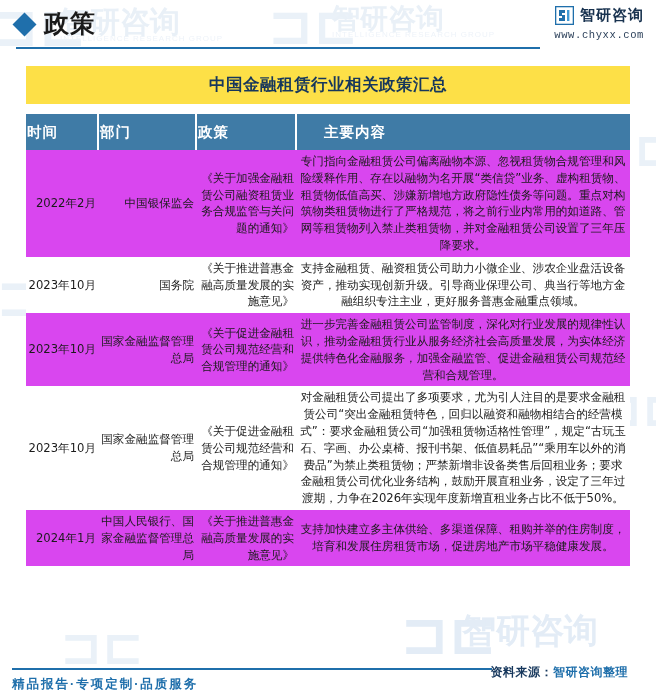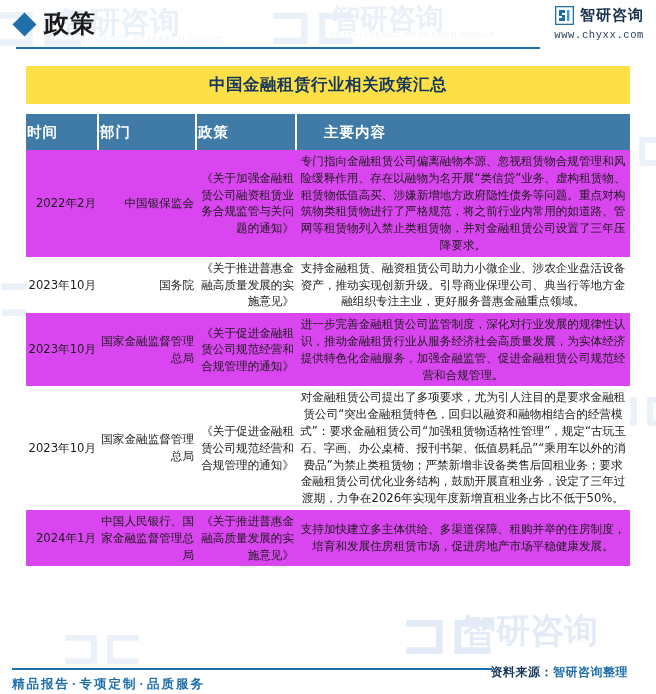--- a/index.html
+++ b/index.html
@@ -58,21 +58,21 @@
 
   col.c-time{width:72px;}
   col.c-dept{width:98px;}
   col.c-pol{width:100px;}
   col.c-cont{width:334px;}
 
   
   .ft-rule{position:absolute;left:12px;top:668px;width:480px;height:1.6px;
     background:#1f6fab;z-index:3;}
   .ft-left{position:absolute;left:12px;top:676px;font-size:12.5px;font-weight:700;
-    color:#1f6fab;letter-spacing:2px;font-family:Liberation Mono, monospace;z-index:3;text-align:center;}
+    color:#1f6fab;letter-spacing:2px;font-family:Liberation Sans, sans-serif;z-index:3;text-align:center;}
   .ft-src{position:absolute;right:28px;top:664px;font-size:12px;font-weight:700;
     color:#16375c;letter-spacing:.5px;font-family:"DejaVu Sans",sans-serif;z-index:3;}
   .ft-src .accent{color:#1f6fab;}
 </style>
 </head>
 <body>
 
 <div class="wm-layer">
   <div class="wm-logo" style="left:-10px;top:-8px;font-size:58px;">⊐⊏</div>
   <div class="wm-logo" style="left:268px;top:-6px;font-size:54px;">⊐⊏</div>

